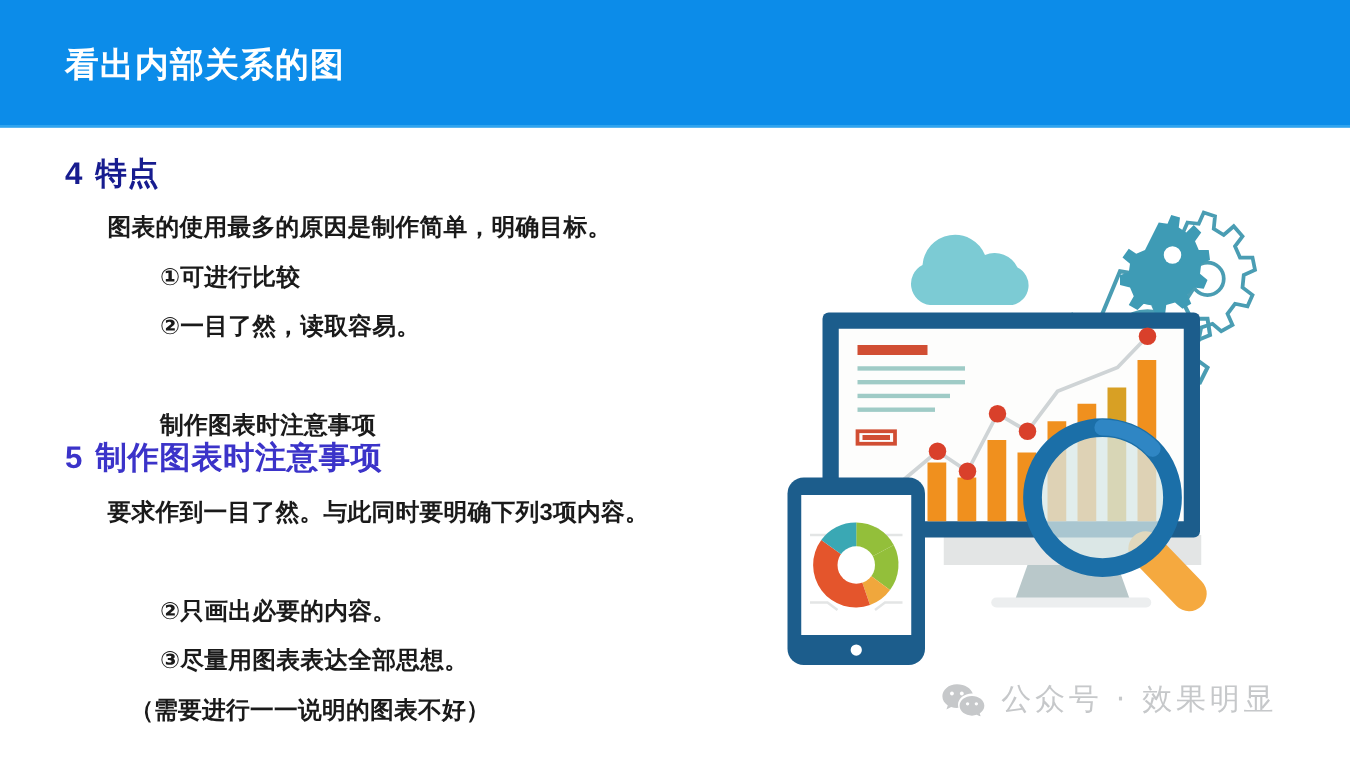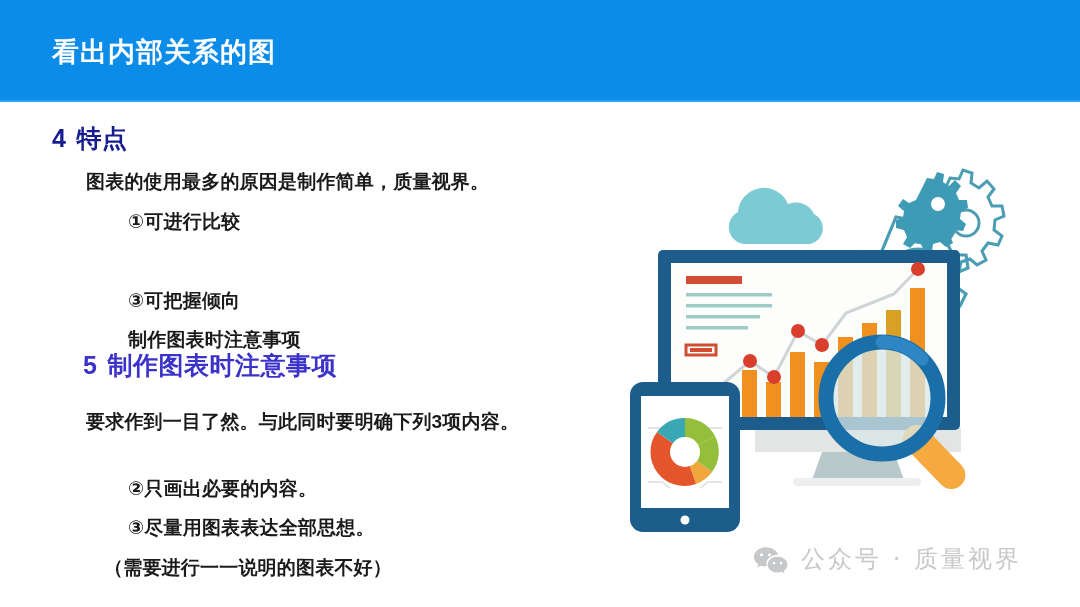--- a/index.html
+++ b/index.html
@@ -47,42 +47,42 @@
   }
   .sec-head {
     position:absolute;
     font-size:25px;
     font-weight:bold;
     white-space:nowrap;
     letter-spacing:0.5px;
   }
   .sec-head .num { margin-right:10px; }
   #sec4-head { left:52px; top:20px; color:#171c8f; }
-  #sec5-head { left:52px; top:247px; color:#3b33c9;margin-left:31px; }
+  #sec5-head { left:52px; top:247px; color:#3b33c9; }
 
   .body-line {
     position:absolute;
     font-size:19px;
     font-weight:bold;
     color:#1a1a1a;
     white-space:nowrap;
     letter-spacing:0.2px;
   }
   .lead { left:86px; }
   .item { left:100px;margin-left:28px; }
   .note { left:104px; }
 
   
   #s4-lead { top:67px; }
   #s4-i1   { top:107px; }
   #s4-i2   { top:146px; }
   #s4-i3   { top:186px; }
   #s4-i4   { top:225px; }
   
-  #s5-lead { top:295px;margin-top:12px; }
+  #s5-lead { top:295px; }
   #s5-i1   { top:334px; }
   #s5-i2   { top:374px; }
   #s5-i3   { top:413px; }
   #s5-note { top:453px; }
 
   
   .illus {
     position:absolute;
     left:600px; top:160px;
     width:440px; height:380px;
@@ -114,23 +114,23 @@
   <div class="header">
     <div class="header-title">看出内部关系的图</div>
   </div>
   <div class="header-underline"></div>
 
   <div class="content">
 
     <div class="sec-head" id="sec4-head">
       <span class="num">4</span><span>特点</span>
     </div>
-    <div class="body-line lead" id="s4-lead">图表的使用最多的原因是制作简单，质量视界。</div>
+    <div class="body-line lead" id="s4-lead">图表的使用最多的原因是制作简单，明确目标。</div>
     <div class="body-line item" id="s4-i1">①可进行比较</div>
-    <div class="body-line item" id="s4-i3">③可把握倾向</div>
+    <div class="body-line item" id="s4-i2">②一目了然，读取容易。</div>
     <div class="body-line item" id="s4-i4">制作图表时注意事项</div>
 
     <div class="sec-head" id="sec5-head">
       <span class="num">5</span><span>制作图表时注意事项</span>
     </div>
     <div class="body-line lead" id="s5-lead">要求作到一目了然。与此同时要明确下列3项内容。</div>
     <div class="body-line item" id="s5-i2">②只画出必要的内容。</div>
     <div class="body-line note" id="s5-note">（需要进行一一说明的图表不好）</div>
     <div class="body-line item" id="s5-i3">③尽量用图表表达全部思想。</div>
   </div>
@@ -233,16 +233,16 @@
     <span>
       <svg class="wm-icon" viewBox="0 0 40 30" xmlns="http://www.w3.org/2000/svg">
         <path d="M14 2 C6.5 2 1 7 1 12.8 c0 3.3 1.9 6.2 4.8 8.1 l-1.2 3.6 4.2 -2.1 a17 17 0 0 0 5.2 0.8 c0.4 0 0.9 0 1.3 -0.1 a9.5 9.5 0 0 1 -0.4 -2.7 c0 -5.6 5.5 -10.1 12.3 -10.1 l0.8 0 C26.6 5.6 20.9 2 14 2 z" fill="#c6c8ca"></path>
         <path d="M27.3 12.6 c-6.1 0 -11 3.9 -11 8.7 c0 4.8 4.9 8.7 11 8.7 a14 14 0 0 0 4.3 -0.7 l3.6 1.8 -1 -3 c2.5 -1.6 4.1 -4.1 4.1 -6.8 c0 -4.8 -4.9 -8.7 -11 -8.7 z" fill="#c6c8ca"></path>
         <circle cx="9.5" cy="10.3" r="1.7" fill="#ffffff"></circle>
         <circle cx="18.3" cy="10.3" r="1.7" fill="#ffffff"></circle>
         <circle cx="23.4" cy="19.5" r="1.5" fill="#ffffff"></circle>
         <circle cx="31.2" cy="19.5" r="1.5" fill="#ffffff"></circle>
       </svg>
     </span>
-    <span class="wm-text">公众号 · 质量视界</span>
+    <span class="wm-text">公众号 · 效果明显</span>
   </div>
 
 </div>
 
 </body></html>

